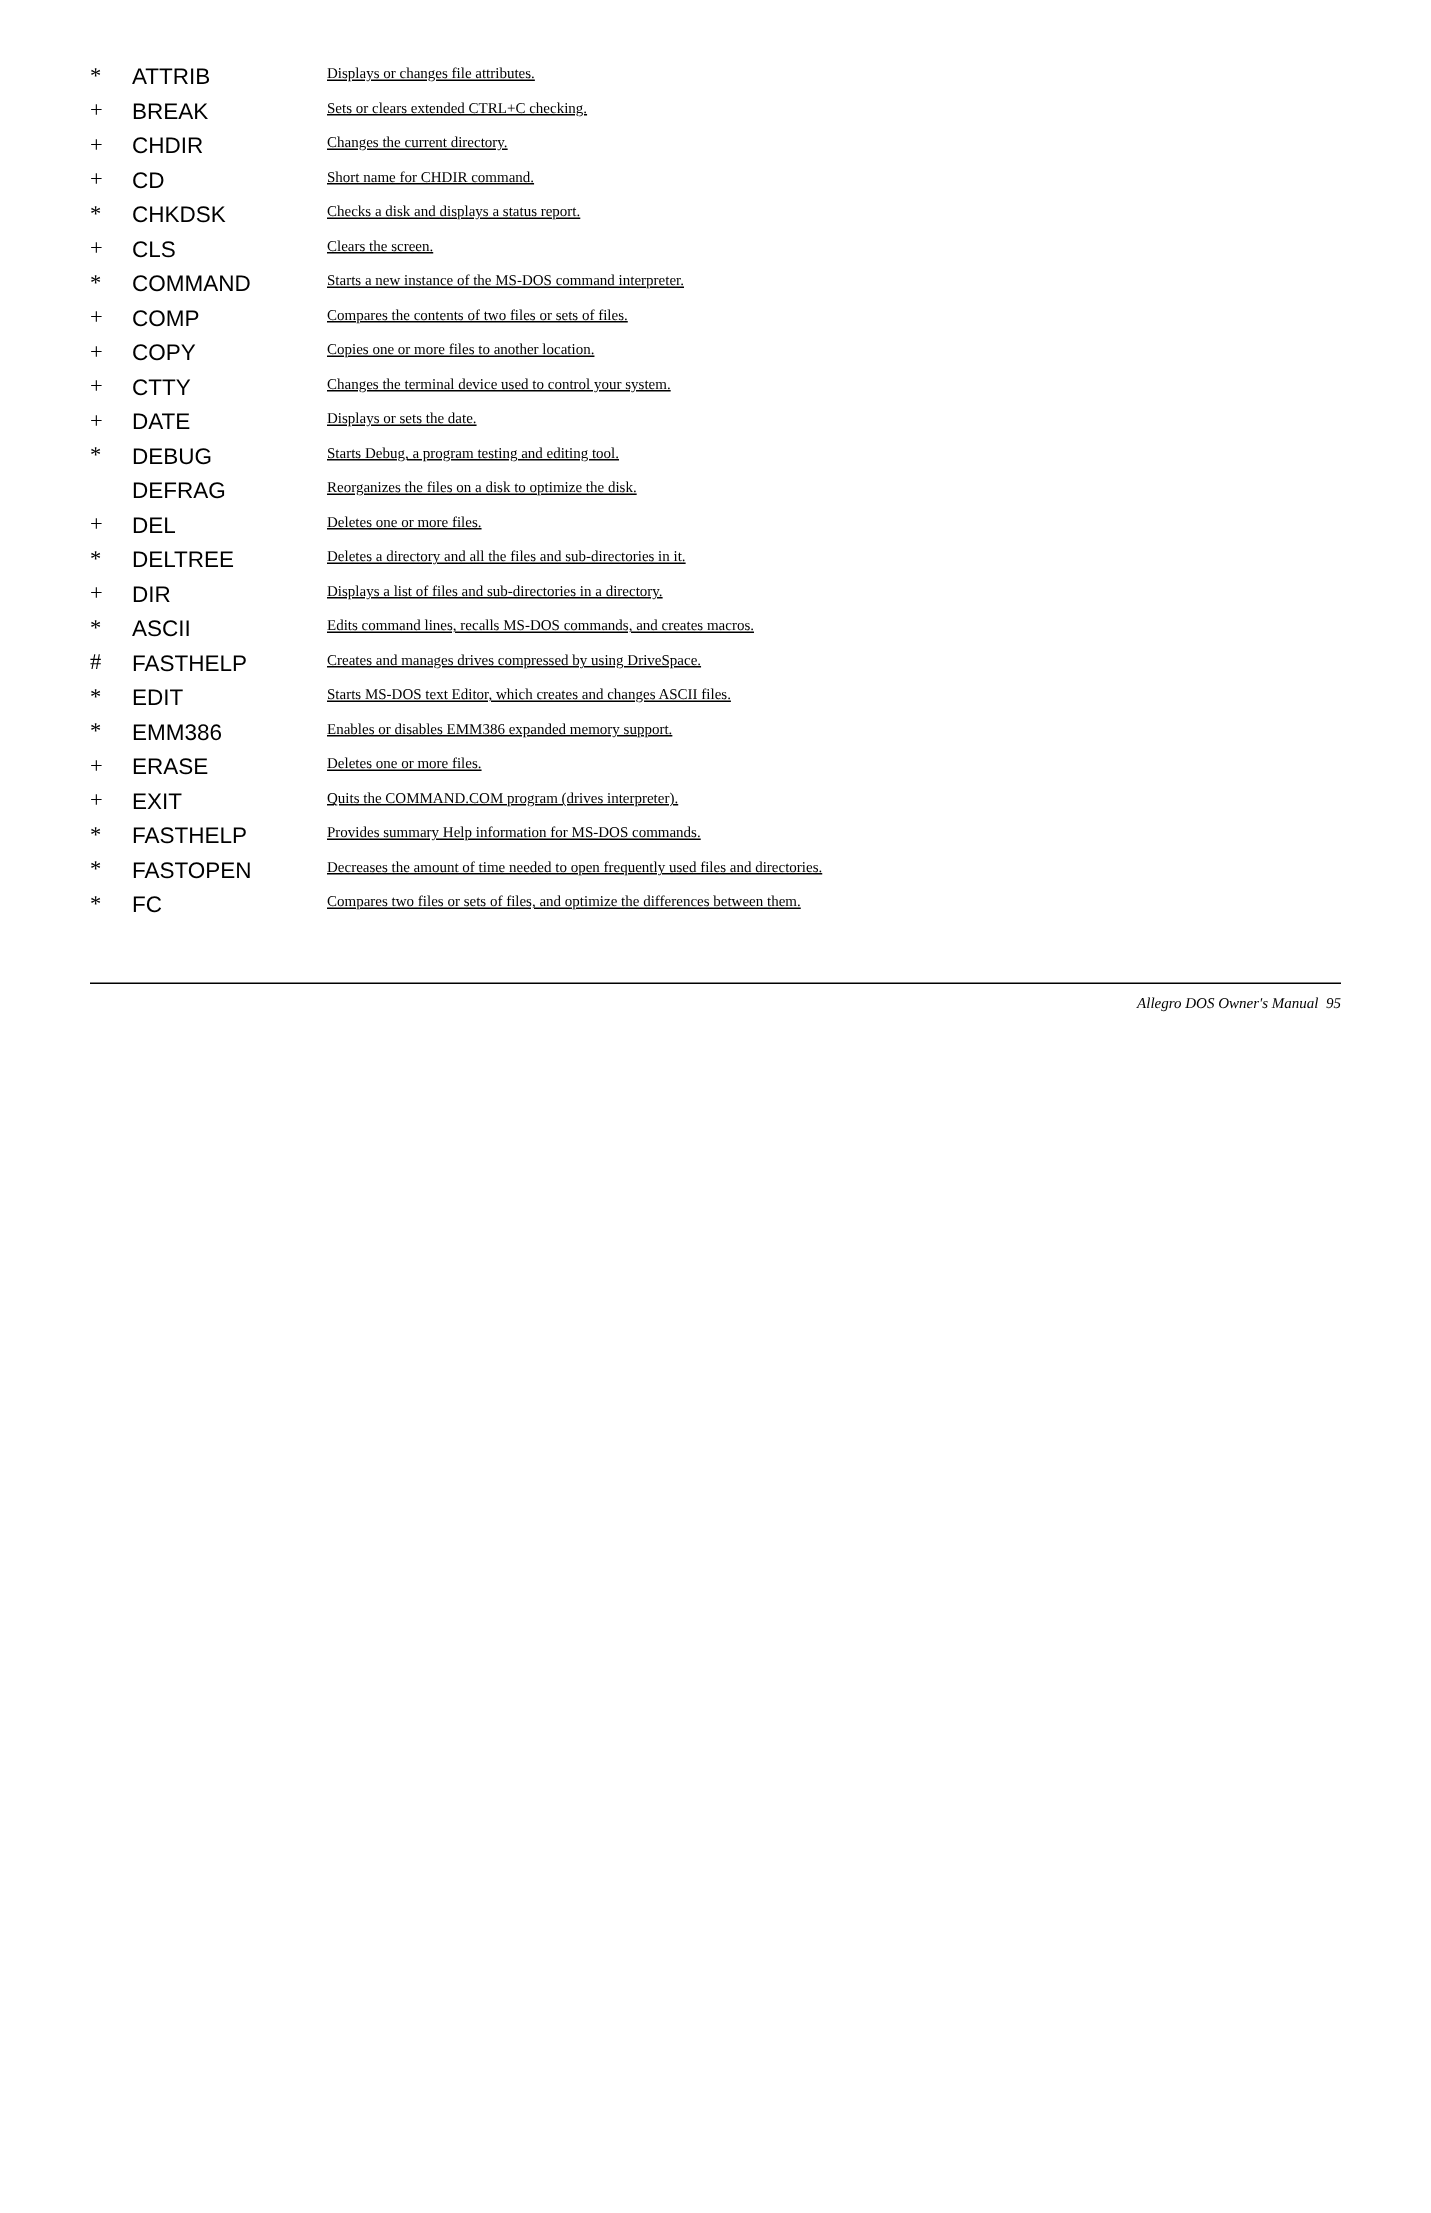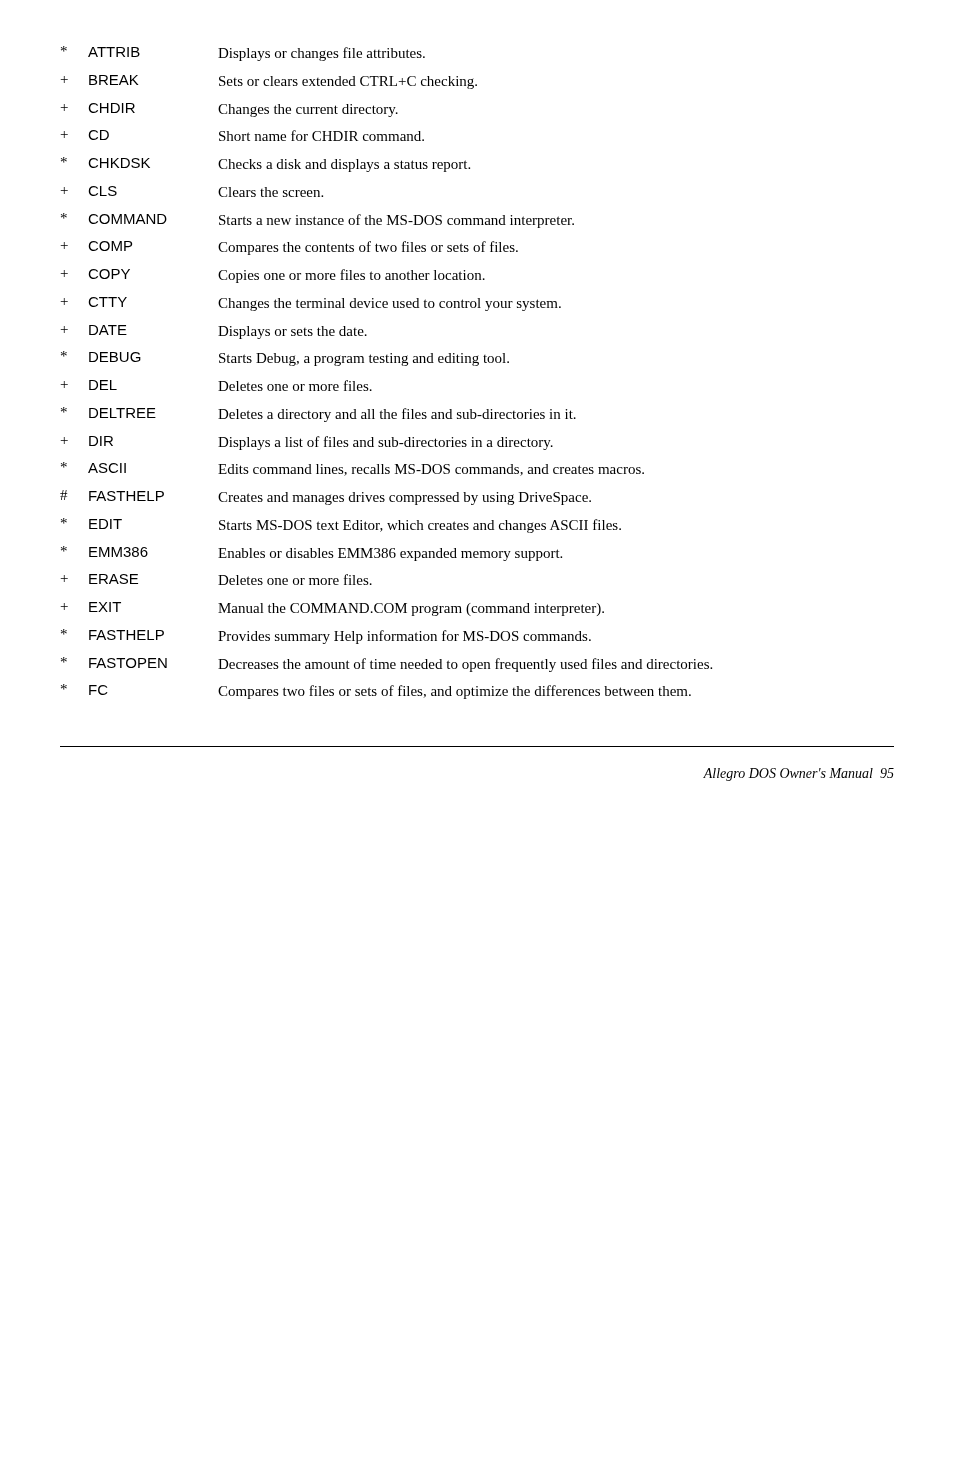--- a/index.html
+++ b/index.html
@@ -28,32 +28,33 @@
     }
     .col-command {
       width: 130px;
       font-size: 15px;
       font-weight: normal;
       font-family: Arial, Helvetica, sans-serif;
       padding-right: 20px;
       white-space: nowrap;
     }
     .col-desc {
-      font-size: 15px;
+      font-size: 10px;
       line-height: 1.45;
       font-family: Georgia, 'Times New Roman', serif;
+      text-decoration: underline;
     }
     .footer {
       margin-top: 40px;
       border-top: 1px solid #000;
-      padding-top: 19px;
+      padding-top: 8px;
       text-align: right;
       font-style: italic;
       font-family: Georgia, 'Times New Roman', serif;
-      font-size: 14px;
+      font-size: 10px;
     }
   </style>
 </head>
 <body>
 
 <table class="commands-table">
   <tbody id="commands-body">
       <tr>
         <td class="col-prefix">*</td>
         <td class="col-command">ATTRIB</td>
@@ -108,20 +109,25 @@
         <td class="col-prefix">+</td>
         <td class="col-command">DATE</td>
         <td class="col-desc">Displays or sets the date.</td>
       </tr>
       <tr>
         <td class="col-prefix">*</td>
         <td class="col-command">DEBUG</td>
         <td class="col-desc">Starts Debug, a program testing and editing tool.</td>
       </tr>
       <tr>
+        <td class="col-prefix"></td>
+        <td class="col-command">DEFRAG</td>
+        <td class="col-desc">Reorganizes the files on a disk to optimize the disk.</td>
+      </tr>
+      <tr>
         <td class="col-prefix">+</td>
         <td class="col-command">DEL</td>
         <td class="col-desc">Deletes one or more files.</td>
       </tr>
       <tr>
         <td class="col-prefix">*</td>
         <td class="col-command">DELTREE</td>
         <td class="col-desc">Deletes a directory and all the files and sub-directories in it.</td>
       </tr>
       <tr>
@@ -150,21 +156,21 @@
         <td class="col-desc">Enables or disables EMM386 expanded memory support.</td>
       </tr>
       <tr>
         <td class="col-prefix">+</td>
         <td class="col-command">ERASE</td>
         <td class="col-desc">Deletes one or more files.</td>
       </tr>
       <tr>
         <td class="col-prefix">+</td>
         <td class="col-command">EXIT</td>
-        <td class="col-desc">Manual the COMMAND.COM program (command interpreter).</td>
+        <td class="col-desc">Quits the COMMAND.COM program (drives interpreter).</td>
       </tr>
       <tr>
         <td class="col-prefix">*</td>
         <td class="col-command">FASTHELP</td>
         <td class="col-desc">Provides summary Help information for MS-DOS commands.</td>
       </tr>
       <tr>
         <td class="col-prefix">*</td>
         <td class="col-command">FASTOPEN</td>
         <td class="col-desc">Decreases the amount of time needed to open frequently used files and directories.</td>

